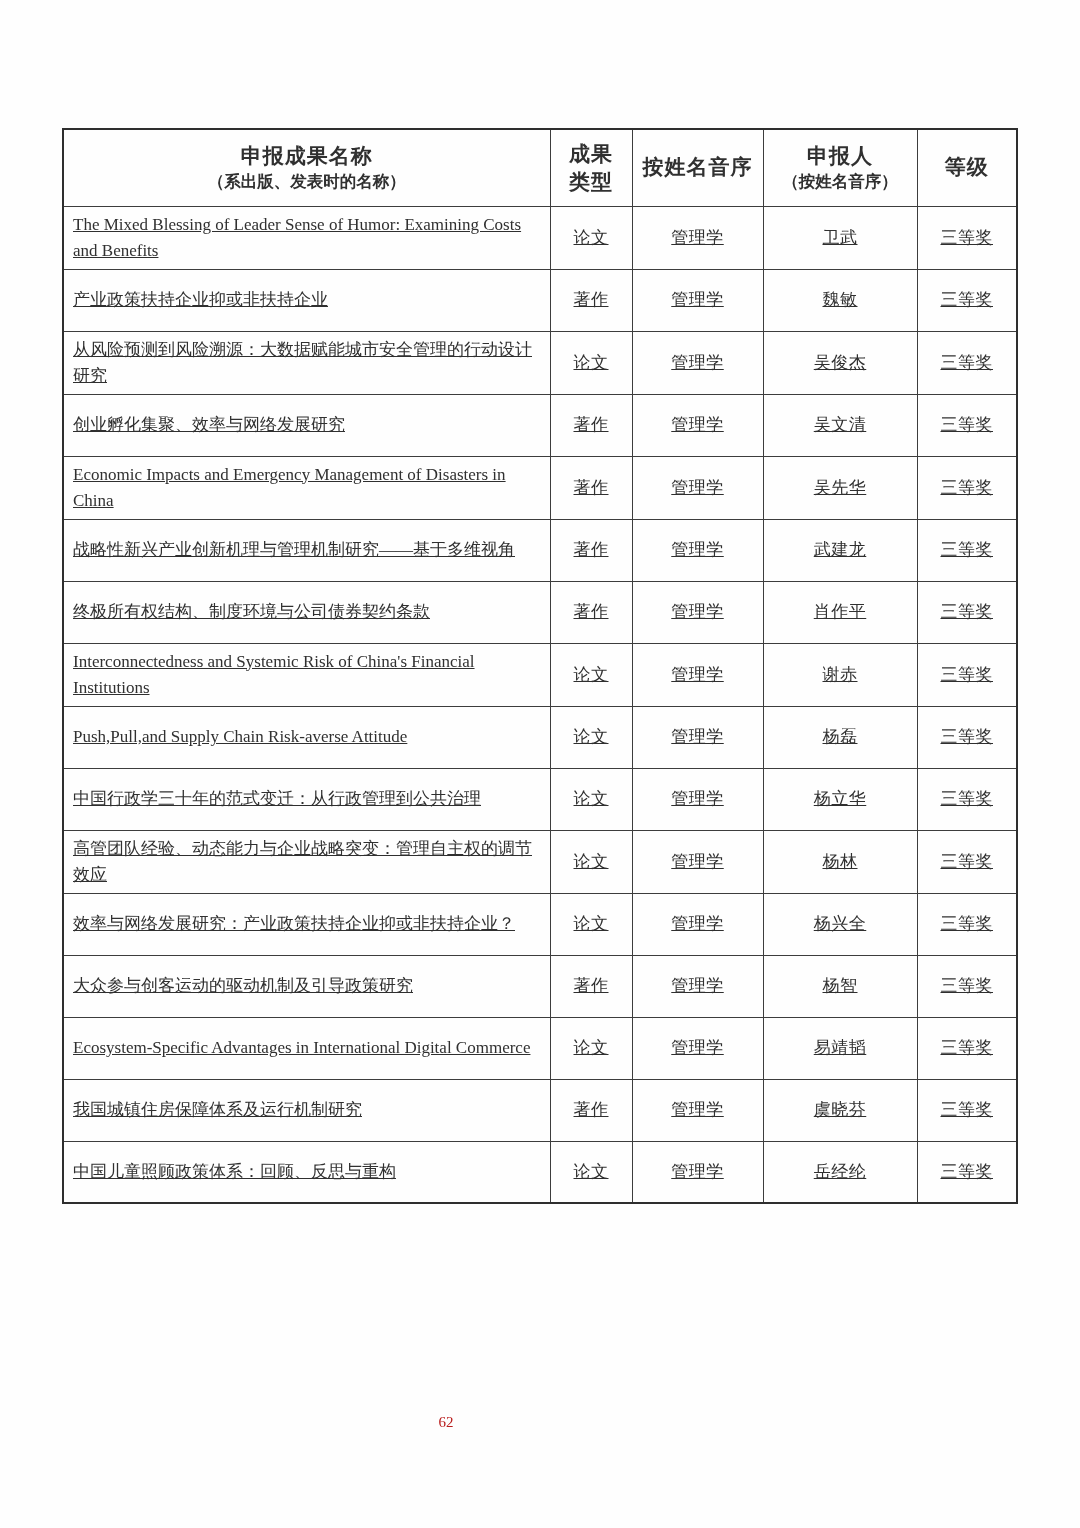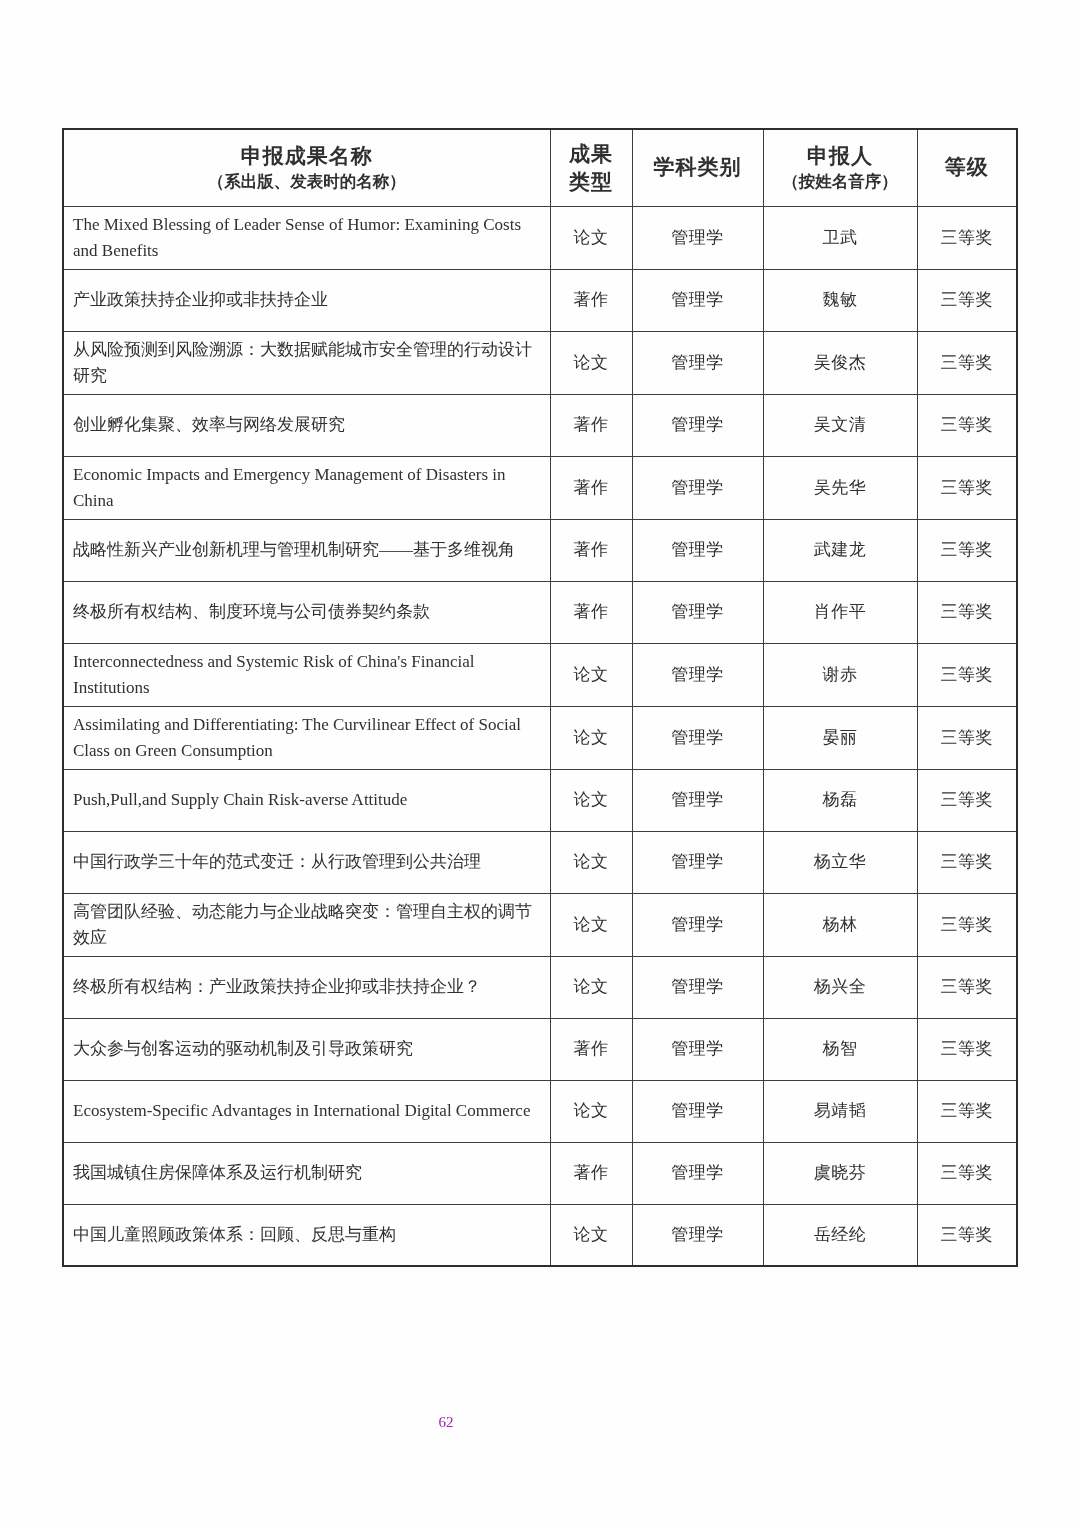--- a/index.html
+++ b/index.html
@@ -56,39 +56,39 @@
   }
   .hdr-sub {
     display: block;
     font-size: 16.5px;
     line-height: 24px;
   }
   .hdr-single {
     font-size: 21px;
     letter-spacing: 1px;
   }
-  tbody tr { height: 62px; }
+  tbody tr { height: 62px; text-decoration: underline; }
   tbody td { padding: 5px 6px; }
   td.c-name {
     text-align: left;
     padding-left: 9px;
     padding-right: 14px;
   }
   td.c-type, td.c-category, td.c-applicant, td.c-grade {
     text-align: center;
     letter-spacing: 0.5px;
   }
   .page-number {
     position: absolute;
     top: 1414px;
     left: 0;
     width: 892px;
     text-align: center;
     font-size: 15px;
-    color: #a21caf;
+    color: #b91c1c;
     font-family: "Liberation Serif", "DejaVu Serif", serif;
   }
 </style>
 </head>
 <body>
 
 <div class="page">
 
   <table class="award-table">
     <colgroup>
@@ -102,21 +102,21 @@
       <tr>
         <th>
           <span class="hdr-main">申报成果名称</span>
           <span class="hdr-sub">（系出版、发表时的名称）</span>
         </th>
         <th>
           <span class="hdr-main">成果</span>
           <span class="hdr-main">类型</span>
         </th>
         <th>
-          <span class="hdr-single">学科类别</span>
+          <span class="hdr-single">按姓名音序</span>
         </th>
         <th>
           <span class="hdr-main">申报人</span>
           <span class="hdr-sub">（按姓名音序）</span>
         </th>
         <th>
           <span class="hdr-single">等级</span>
         </th>
       </tr>
     </thead>
@@ -171,27 +171,20 @@
       <td class="c-grade">三等奖</td>
     </tr>
         <tr>
       <td class="c-name">Interconnectedness and Systemic Risk of China's Financial Institutions</td>
       <td class="c-type">论文</td>
       <td class="c-category">管理学</td>
       <td class="c-applicant">谢赤</td>
       <td class="c-grade">三等奖</td>
     </tr>
         <tr>
-      <td class="c-name">Assimilating and Differentiating: The Curvilinear Effect of Social Class on Green Consumption</td>
-      <td class="c-type">论文</td>
-      <td class="c-category">管理学</td>
-      <td class="c-applicant">晏丽</td>
-      <td class="c-grade">三等奖</td>
-    </tr>
-        <tr>
       <td class="c-name">Push,Pull,and Supply Chain Risk-averse Attitude</td>
       <td class="c-type">论文</td>
       <td class="c-category">管理学</td>
       <td class="c-applicant">杨磊</td>
       <td class="c-grade">三等奖</td>
     </tr>
         <tr>
       <td class="c-name">中国行政学三十年的范式变迁：从行政管理到公共治理</td>
       <td class="c-type">论文</td>
       <td class="c-category">管理学</td>
@@ -199,21 +192,21 @@
       <td class="c-grade">三等奖</td>
     </tr>
         <tr>
       <td class="c-name">高管团队经验、动态能力与企业战略突变：管理自主权的调节效应</td>
       <td class="c-type">论文</td>
       <td class="c-category">管理学</td>
       <td class="c-applicant">杨林</td>
       <td class="c-grade">三等奖</td>
     </tr>
         <tr>
-      <td class="c-name">终极所有权结构：产业政策扶持企业抑或非扶持企业？</td>
+      <td class="c-name">效率与网络发展研究：产业政策扶持企业抑或非扶持企业？</td>
       <td class="c-type">论文</td>
       <td class="c-category">管理学</td>
       <td class="c-applicant">杨兴全</td>
       <td class="c-grade">三等奖</td>
     </tr>
         <tr>
       <td class="c-name">大众参与创客运动的驱动机制及引导政策研究</td>
       <td class="c-type">著作</td>
       <td class="c-category">管理学</td>
       <td class="c-applicant">杨智</td>

